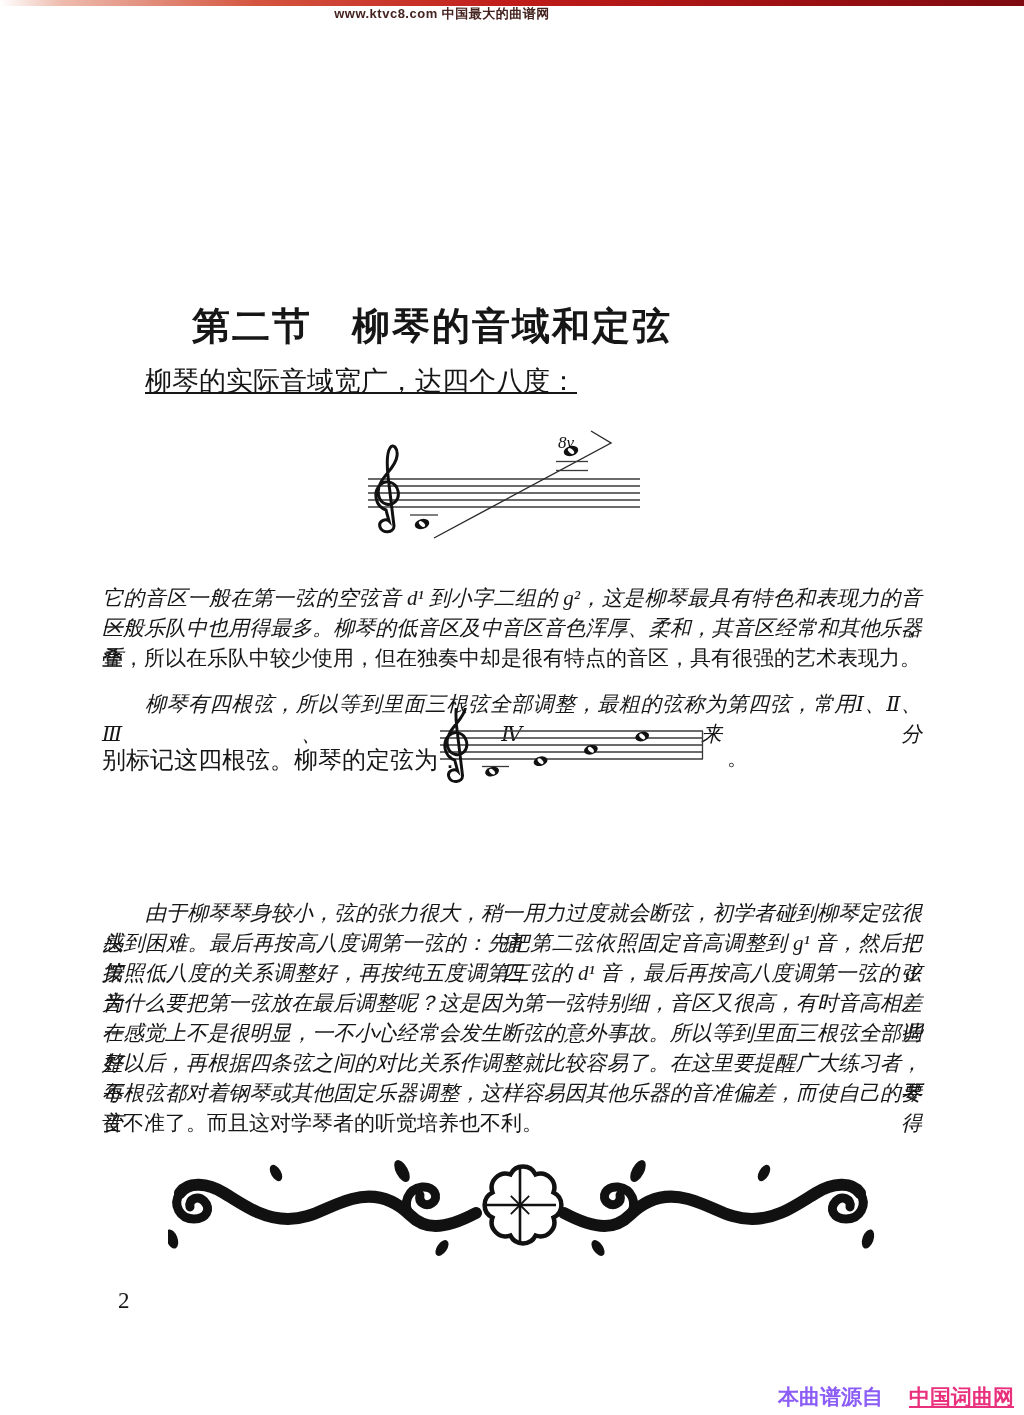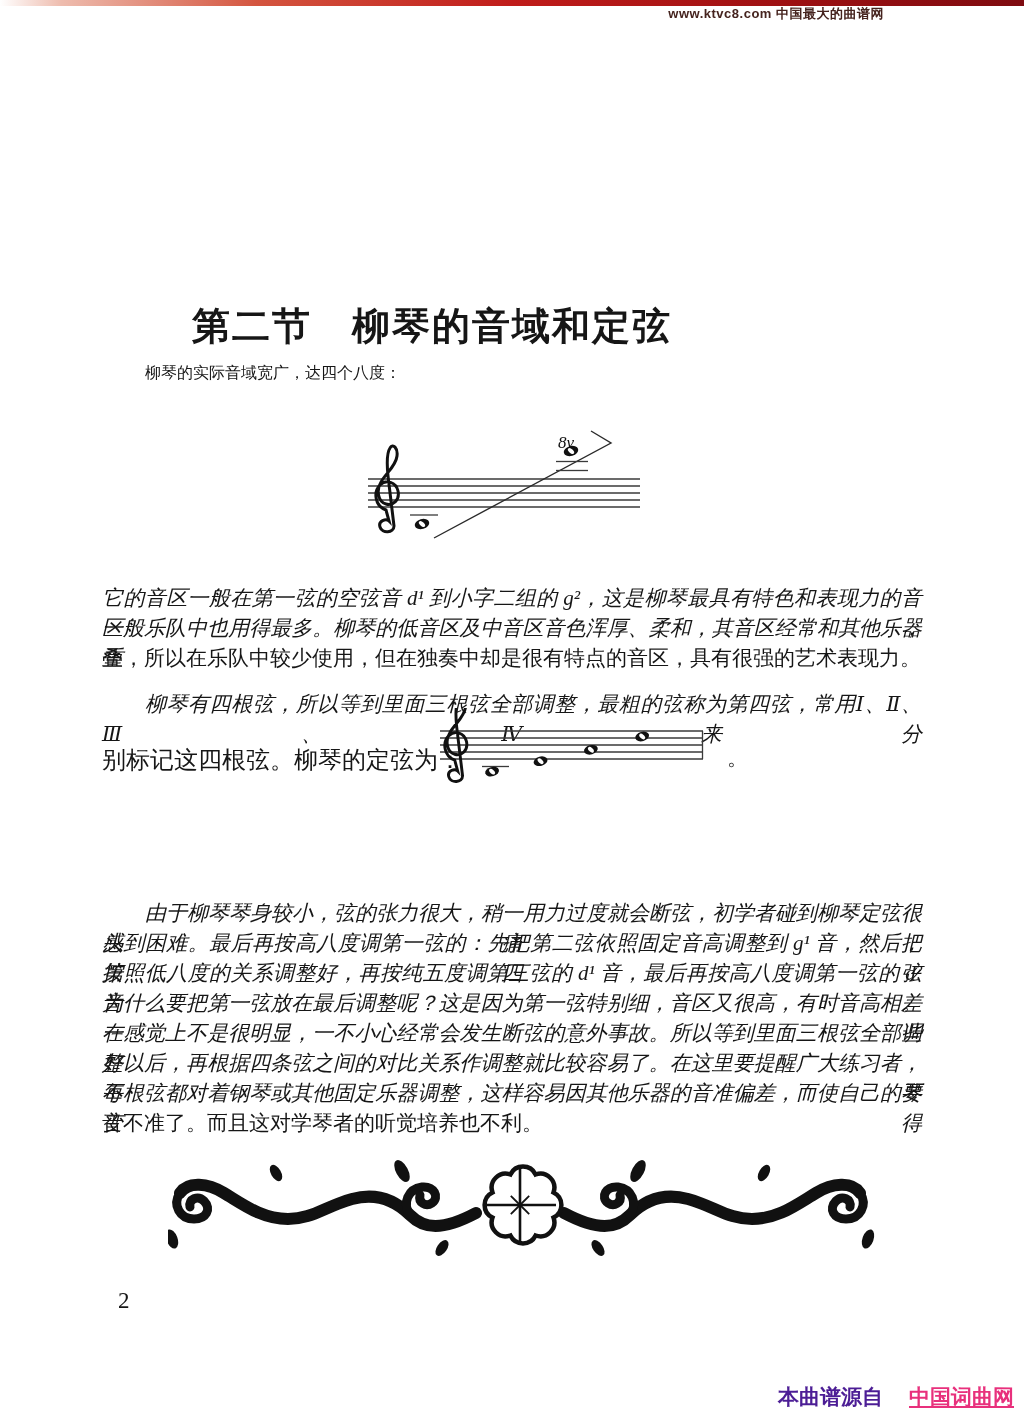--- a/index.html
+++ b/index.html
@@ -1,38 +1,38 @@
 <!DOCTYPE html>
 <html><head>
 <meta charset="utf-8">
 <style>
   html,body{margin:0;padding:0;background:#e8e8e8;}
   .page{position:relative;width:1024px;height:1415px;background:#ffffff;overflow:hidden;
         font-family:"Liberation Serif","DejaVu Serif",serif;color:#161616;}
   .topbar{position:absolute;left:0;top:0;width:1024px;height:6px;
         background:linear-gradient(to right,#ffffff 0%,#eebcae 6%,#d4553f 25%,#c01c1a 50%,#9c1012 78%,#7e0b10 100%);}
-  .watermark{position:absolute;left:0;top:5px;width:884px;text-align:right;
+  .watermark{position:absolute;left:0;top:5px;width:884px;text-align:center;
         font-family:"Liberation Sans","DejaVu Sans",sans-serif;
         font-size:13px;font-weight:600;color:#45231e;letter-spacing:.5px;}
   .title{position:absolute;left:0;top:276px;width:864px;text-align:center;box-sizing:border-box;
         font-size:38px;font-weight:700;letter-spacing:2px;}
   .para{position:absolute;left:102px;width:820px;font-size:21px;line-height:30px;}
   .para .ln{height:30px;white-space:nowrap;}
   .just{text-align:justify;text-align-last:justify;white-space:normal !important;font-style:italic;}
   .ind{text-indent:43px;}
-  .introline{position:absolute;left:145px;top:363px;font-size:16px;}
+  .introline{position:absolute;left:145px;top:363px;font-size:27px;text-decoration:underline;}
   .inlrow-text{position:absolute;left:102px;top:744px;font-size:24px;}
   .inlrow-period{position:absolute;left:727px;top:744px;font-size:21px;}
   .fig1{position:absolute;left:360px;top:418px;}
   .fig2{position:absolute;left:437px;top:708px;}
   .flourish{position:absolute;left:168px;top:1153px;}
   .pagenum{position:absolute;left:118px;top:1288px;font-size:23px;}
   .footer{position:absolute;right:10px;top:1383px;font-family:"Liberation Sans","DejaVu Sans",sans-serif;
         font-size:21px;font-weight:700;}
-  .footer .pre{color:#4c1d95;margin-right:26px;}
+  .footer .pre{color:#8b5cf6;margin-right:26px;}
   .footer .brand{color:#e8307c;text-decoration:underline;}
   svg .sline{stroke:#3a3a3a;stroke-width:1.3;}
   svg .thin{stroke:#2a2a2a;stroke-width:1.4;fill:none;}
 </style>
 </head>
 <body>
 
 <div class="page">
 
   <div class="topbar"></div>

